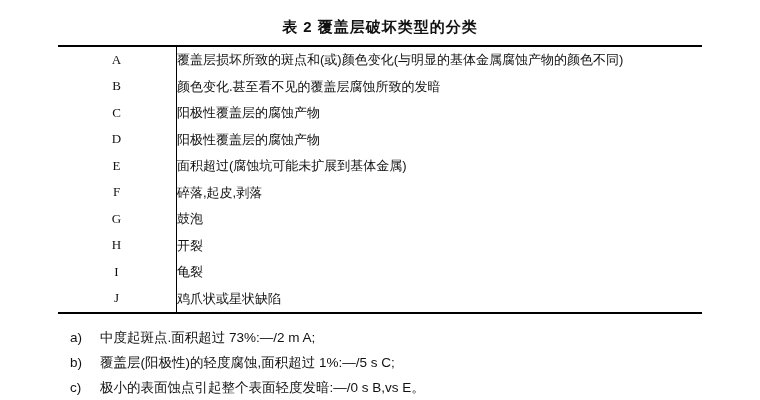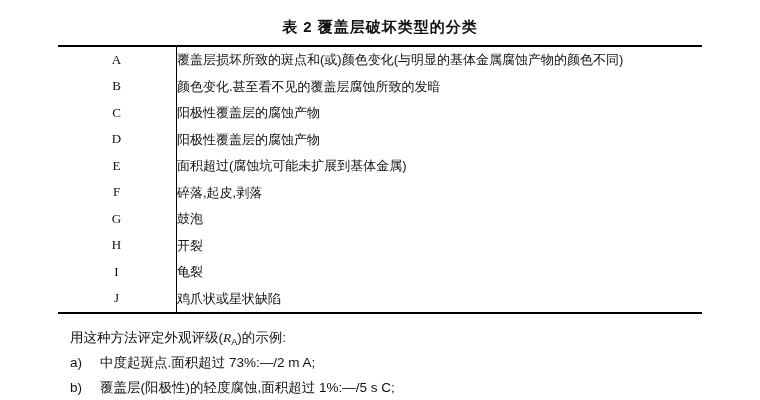--- a/index.html
+++ b/index.html
@@ -137,21 +137,20 @@
         </tr>
         <tr>
           <td class="code-cell">J</td>
           <td class="desc-cell">鸡爪状或星状缺陷</td>
         </tr>
       </tbody>
     </table>
   </div>
 
   <div class="notes">
-    <div class="intro"><span>用这种方法评定外观评级(</span><i>R</i><sub>A</sub><span>)的示例:</span></div>
 
     <div class="ex-row">
       <span class="ex-label">a)</span>
       <span class="ex-text">中度起斑点.面积超过 73%:—/2 m A;</span>
     </div>
     <div class="ex-row">
       <span class="ex-label">b)</span>
       <span class="ex-text">覆盖层(阳极性)的轻度腐蚀,面积超过 1%:—/5 s C;</span>
     </div>
     <div class="ex-row">

